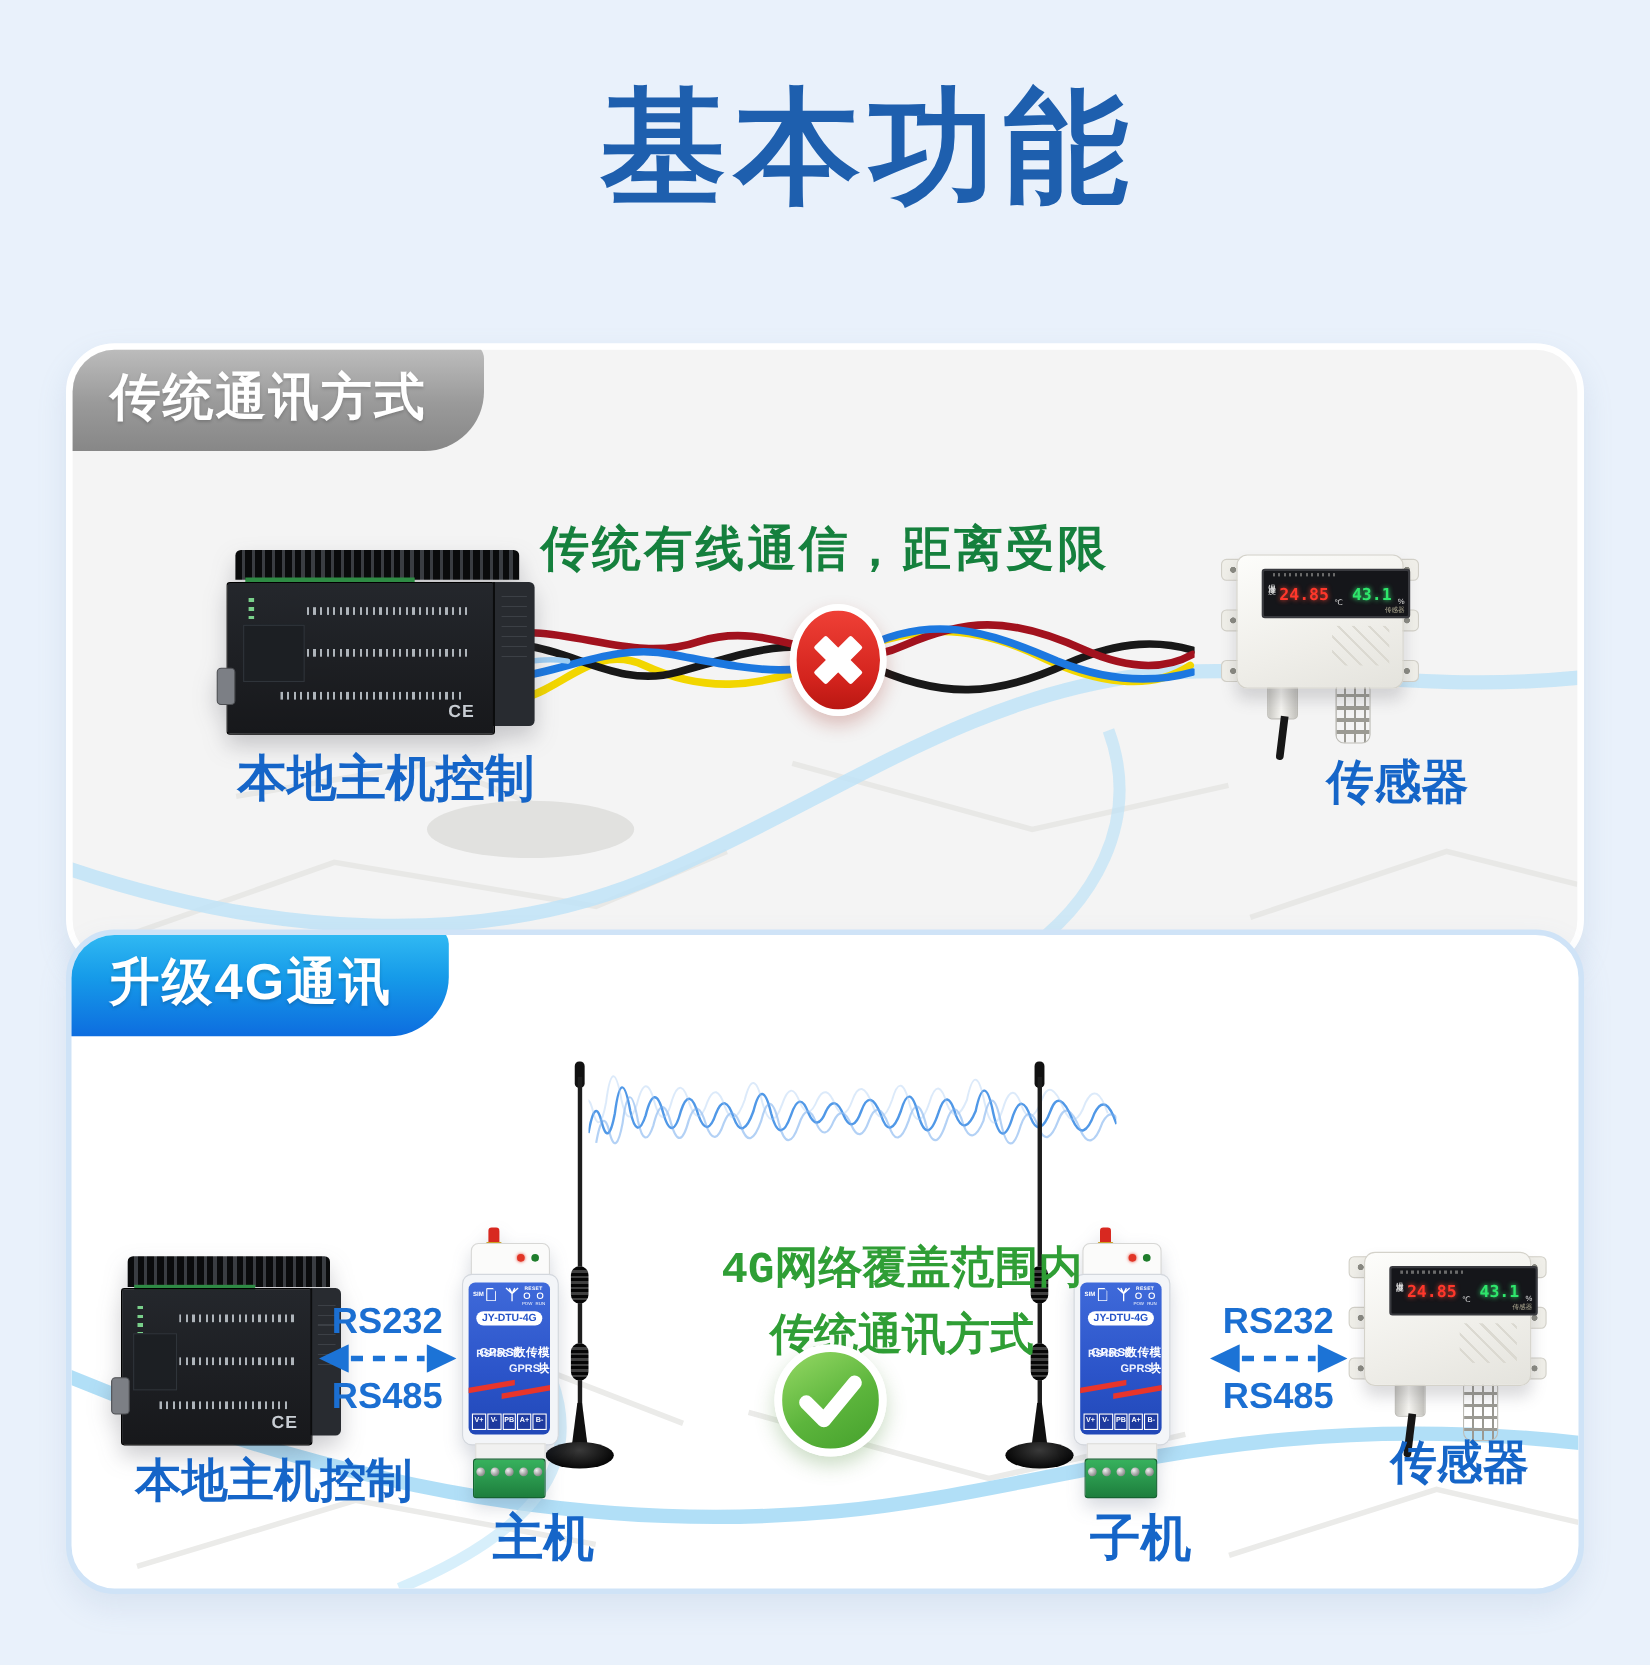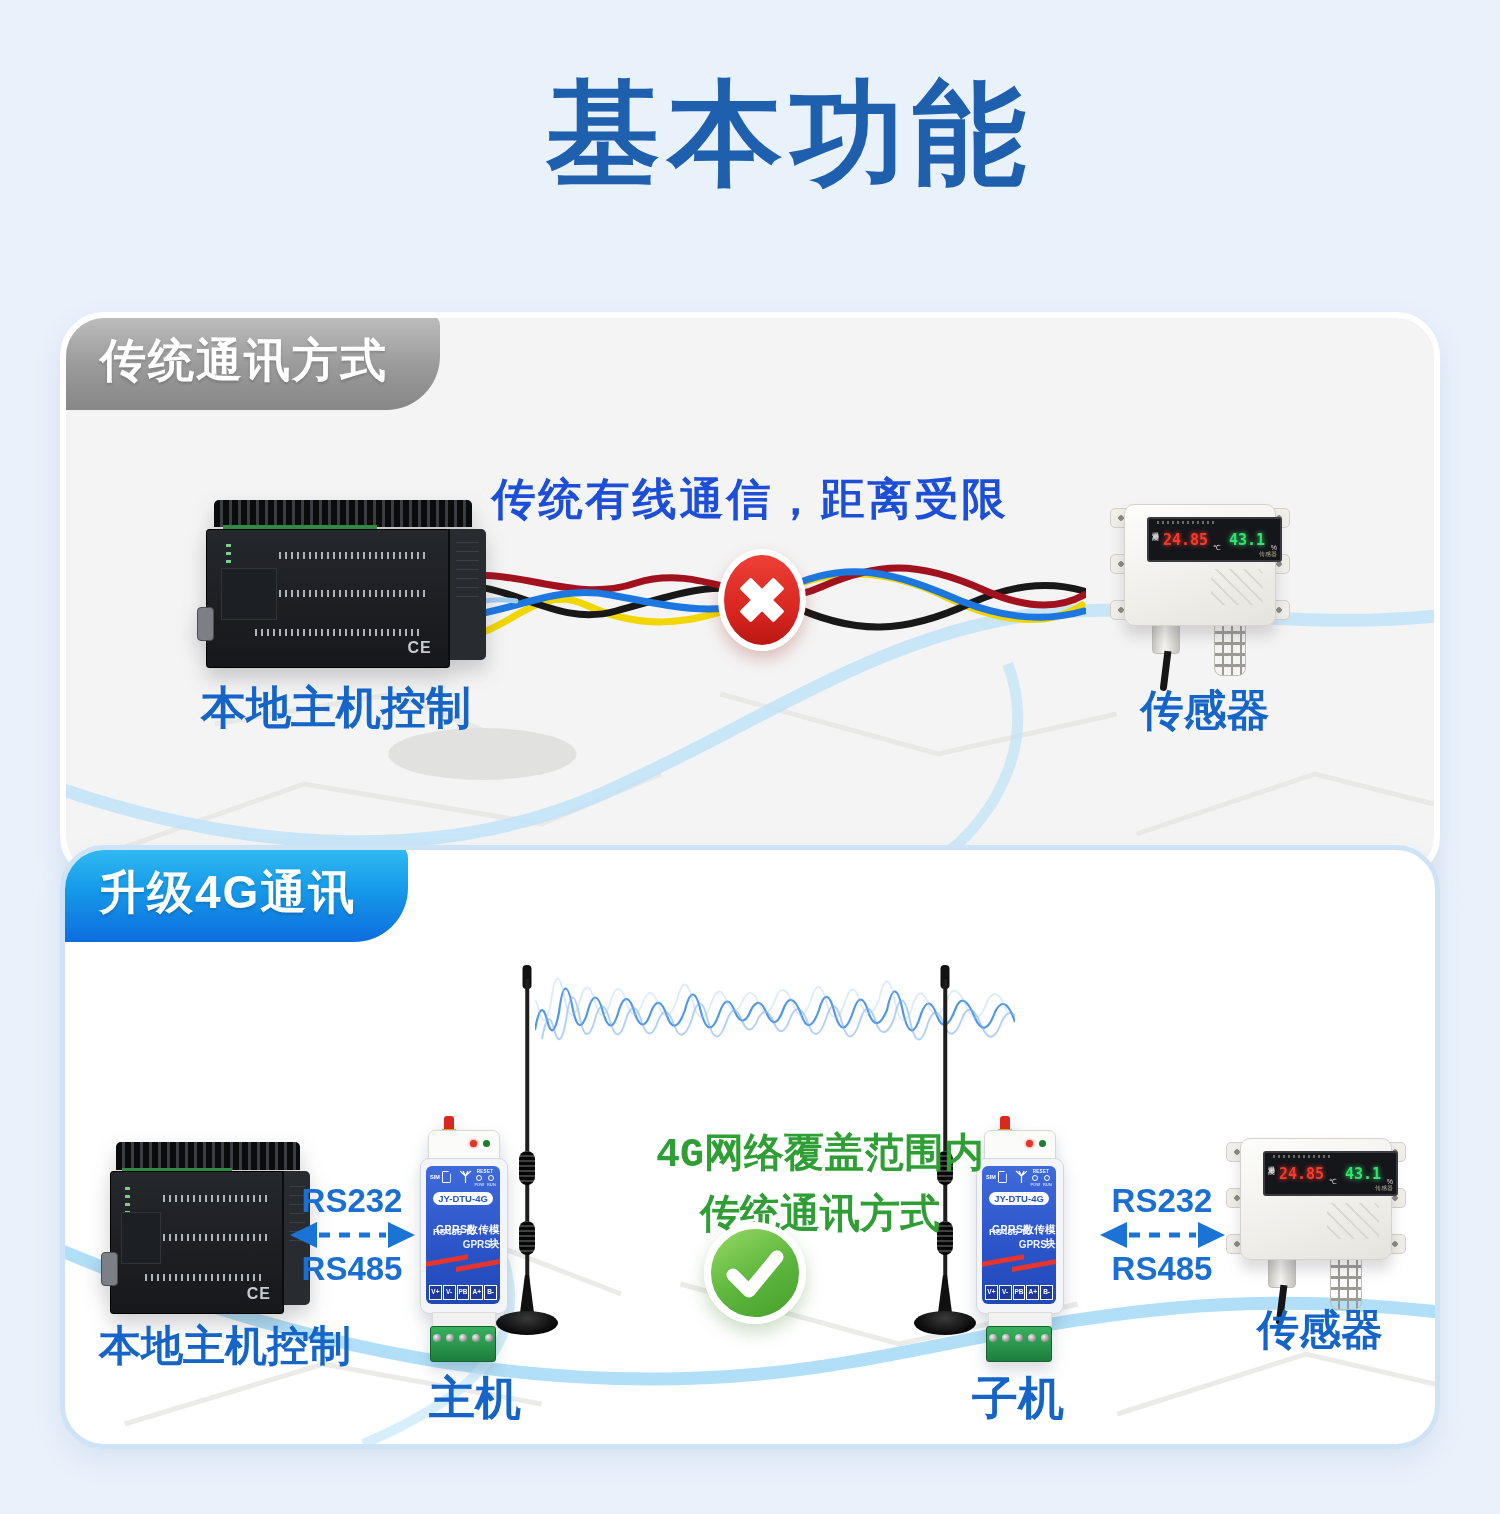--- a/index.html
+++ b/index.html
@@ -39,26 +39,26 @@
     font-size:46px;font-weight:800;color:#fff;letter-spacing:2px;
     text-shadow:0 2px 3px rgba(0,0,0,.18);
     z-index:6;
   }
   .tab-gray{background:linear-gradient(180deg,#c0c0c0 0%,#9a9a9a 55%,#878787 100%);}
   .tab-blue{background:linear-gradient(180deg,#34bdf4 0%,#169be9 45%,#0d6ddf 100%);}
 
   .map-bg{position:absolute;left:0;bottom:0;width:100%;pointer-events:none;z-index:0;}
 
   
-  .dev-label{position:absolute;text-align:center;font-weight:800;color:#1565c8;z-index:5;}
+  .dev-label{position:absolute;text-align:right;font-weight:800;color:#1565c8;z-index:5;}
 
   
   .headline{
     position:absolute;top:152px;left:0;width:100%;text-align:center;
-    font-size:44px;font-weight:800;color:#1d4ed8;letter-spacing:3px;z-index:4;
+    font-size:44px;font-weight:800;color:#15803d;letter-spacing:3px;z-index:4;
   }
   .wires{position:absolute;left:360px;top:215px;width:660px;height:140px;z-index:2;}
   .x-badge{
     position:absolute;left:652px;top:231px;width:76px;height:90px;
     background:linear-gradient(180deg,#ef4036 0%,#d3231d 70%,#b91712 100%);
     border:6px solid #fff;border-radius:50%;
     box-shadow:0 8px 16px rgba(150,30,20,.25);z-index:3;
   }
   .x-badge .xbar{position:absolute;left:50%;top:50%;width:48px;height:16px;background:#fff;border-radius:2px;}
   .x-badge .b1{transform:translate(-50%,-50%) rotate(45deg);}

